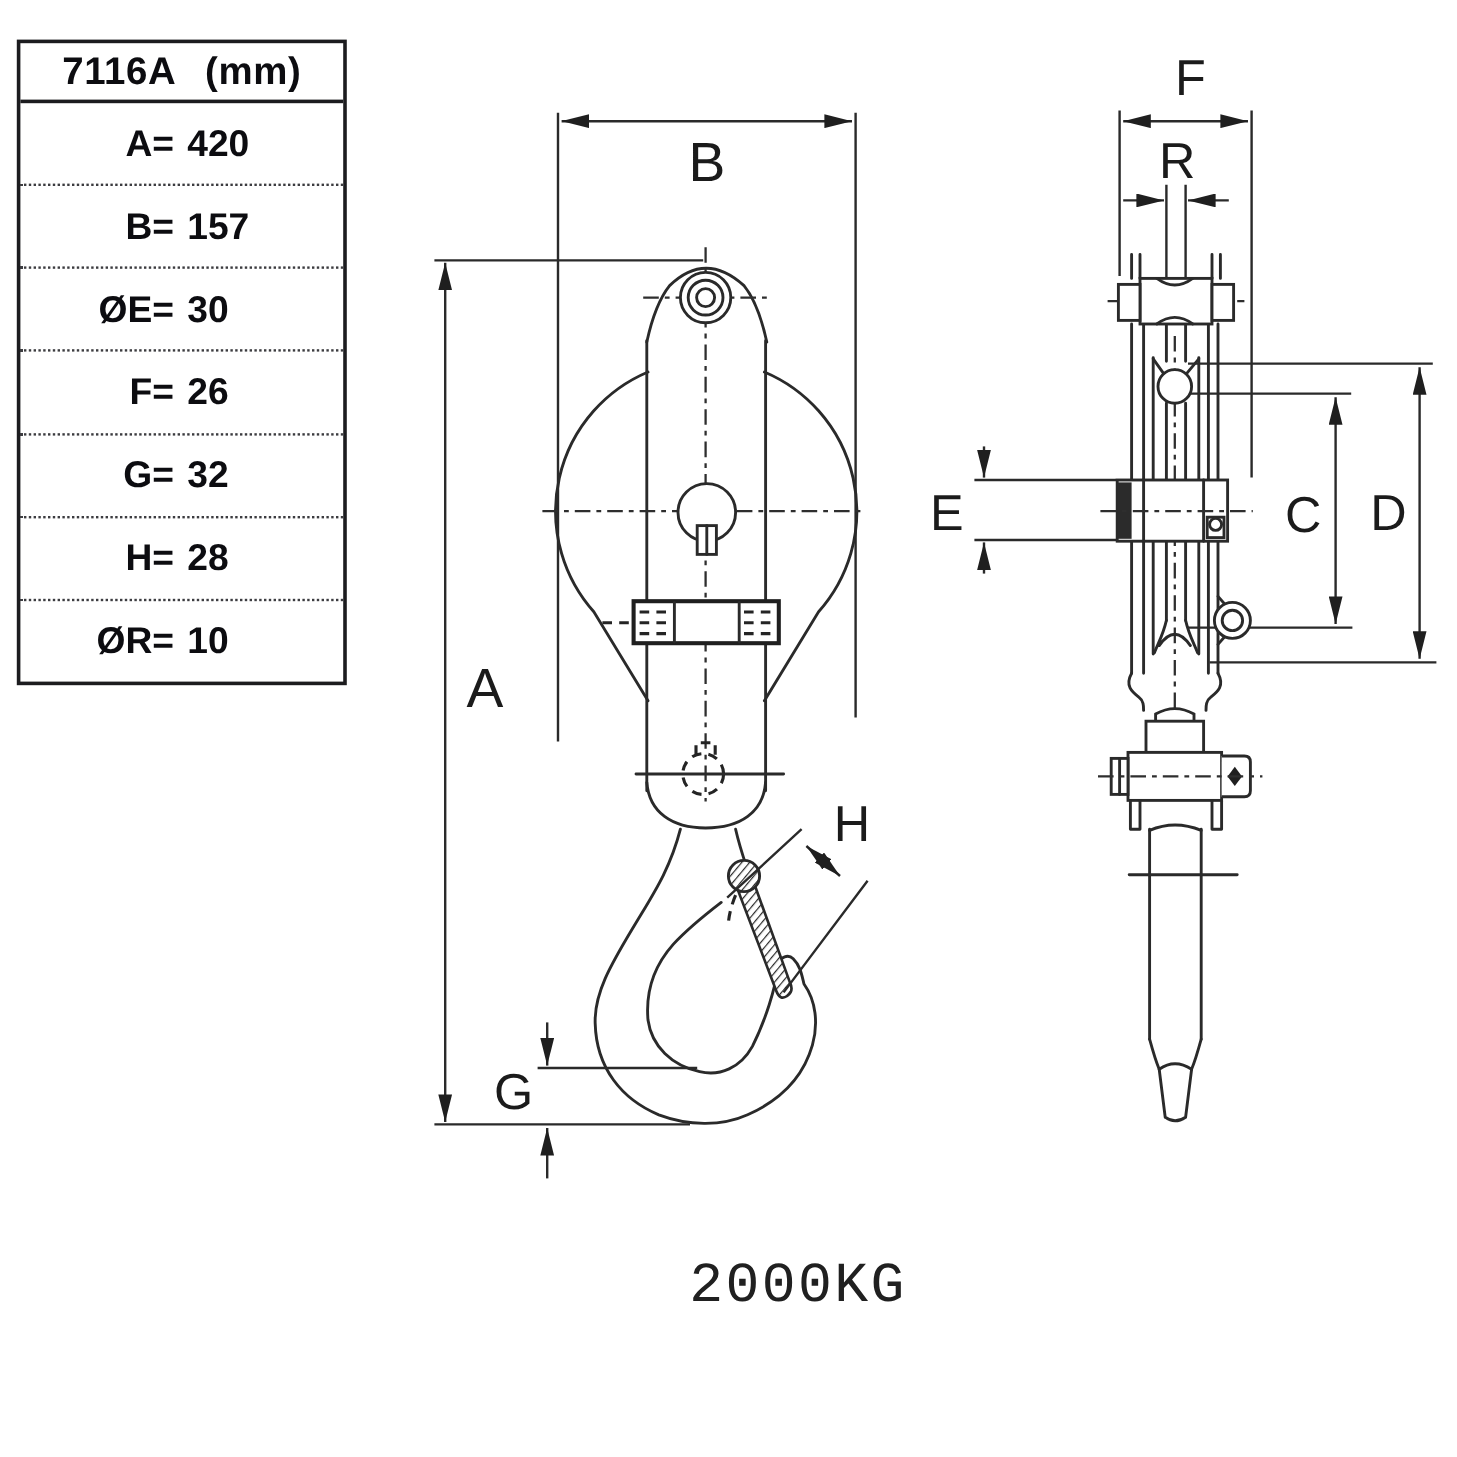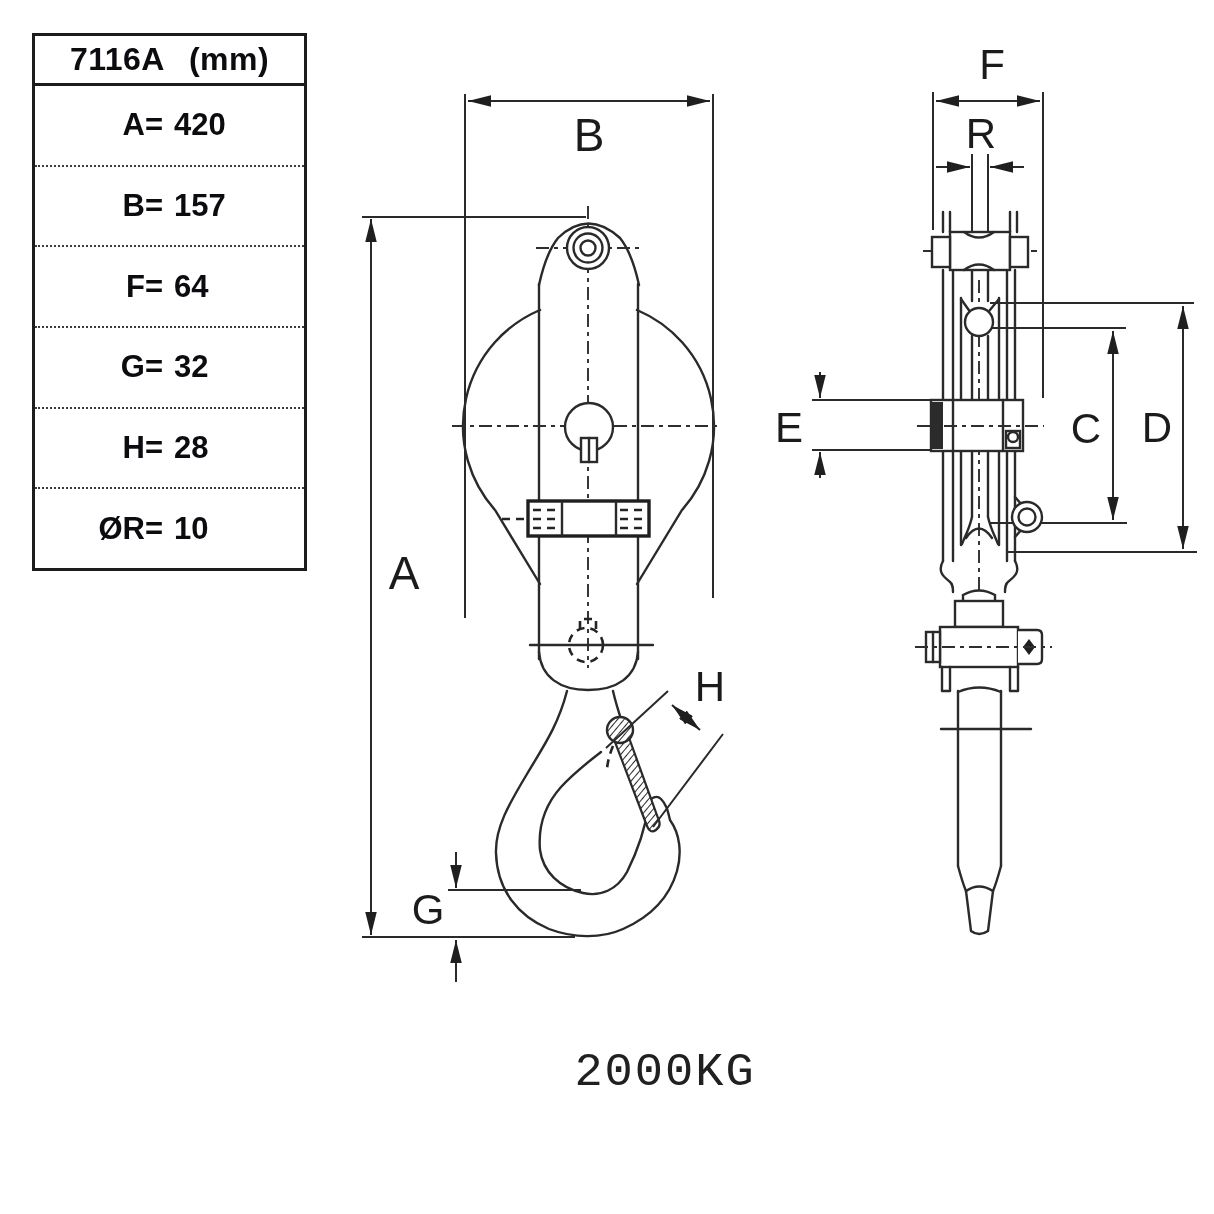--- a/index.html
+++ b/index.html
@@ -2,21 +2,21 @@
 <html><head>
 <meta charset="utf-8">
 <style>
   html,body{margin:0;padding:0;background:#fff;}
   #canvas{
     position:relative;width:1214px;height:1214px;background:#ffffff;overflow:hidden;
     font-family:"Liberation Sans",sans-serif;
   }
   
   .spec-table{
-    position:absolute;left:32px;top:33px;width:275px;height:538px;
+    position:absolute;left:14px;top:33px;width:275px;height:538px;
     border:3px solid #1c1c1f;box-sizing:border-box;
     display:flex;flex-direction:column;
     color:#0c0c10;font-weight:700;
   }
   .spec-header{
     flex:0 0 47px;display:flex;align-items:center;justify-content:center;gap:24px;
     border-bottom:3px solid #1c1c1f;font-size:32px;letter-spacing:.5px;
   }
   .spec-body{flex:1 1 auto;display:flex;flex-direction:column;}
   .spec-row{
@@ -54,22 +54,26 @@
     <div class="spec-body">
         <div class="spec-row">
           <span class="tlabel">A=</span>
           <span class="tvalue">420</span>
         </div>
         <div class="spec-row">
           <span class="tlabel">B=</span>
           <span class="tvalue">157</span>
         </div>
         <div class="spec-row">
+          <span class="tlabel">ØE=</span>
+          <span class="tvalue">30</span>
+        </div>
+        <div class="spec-row">
           <span class="tlabel">F=</span>
-          <span class="tvalue">64</span>
+          <span class="tvalue">26</span>
         </div>
         <div class="spec-row">
           <span class="tlabel">G=</span>
           <span class="tvalue">32</span>
         </div>
         <div class="spec-row">
           <span class="tlabel">H=</span>
           <span class="tvalue">28</span>
         </div>
         <div class="spec-row">

